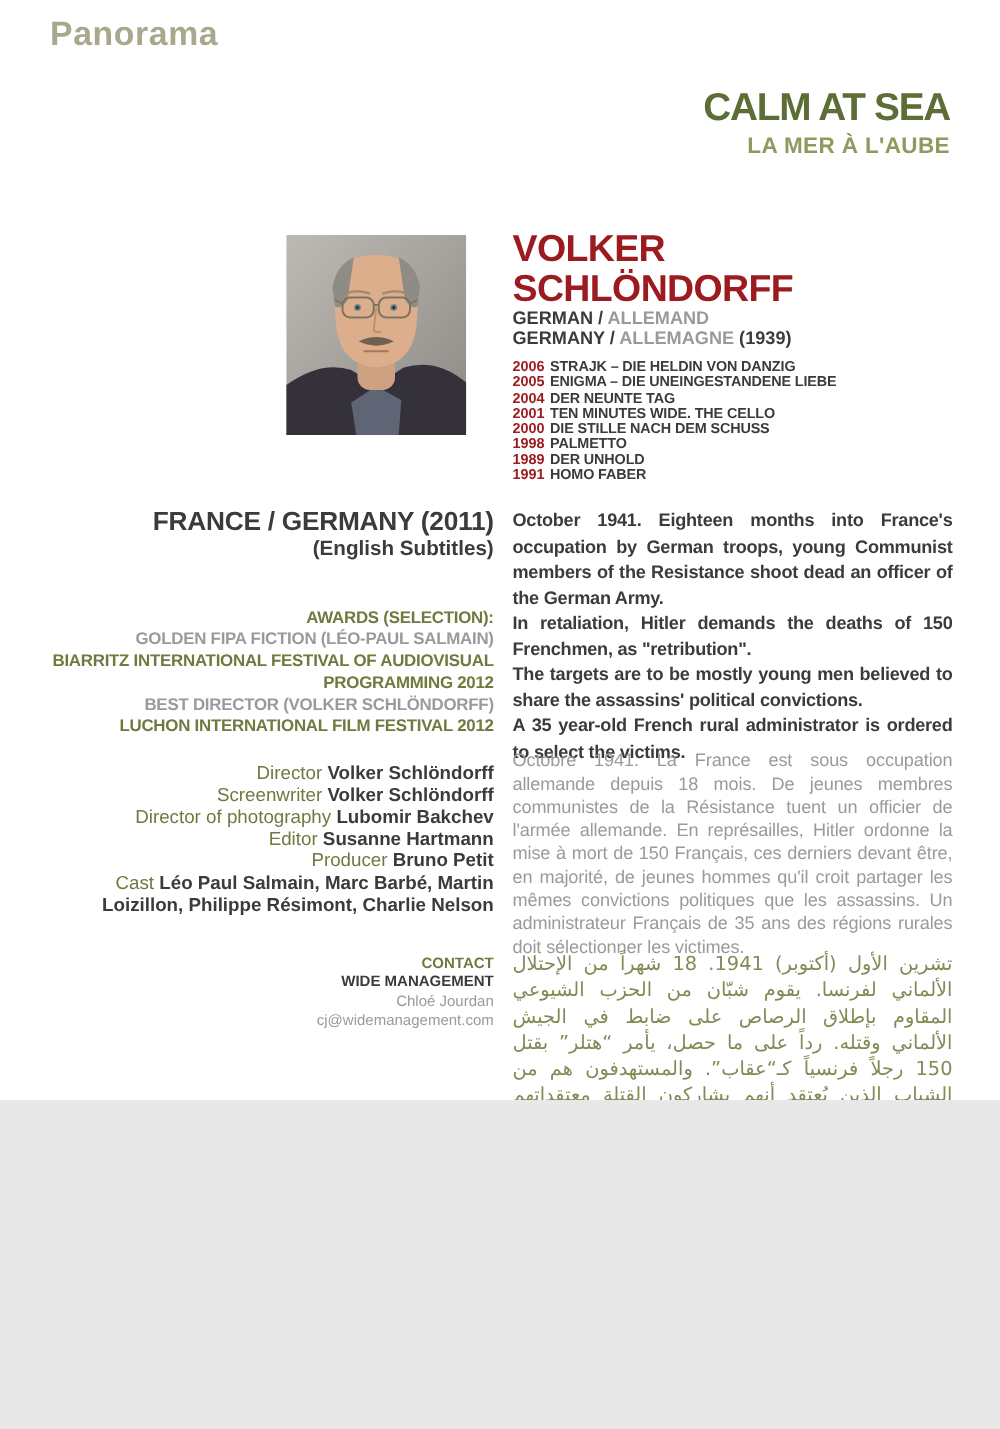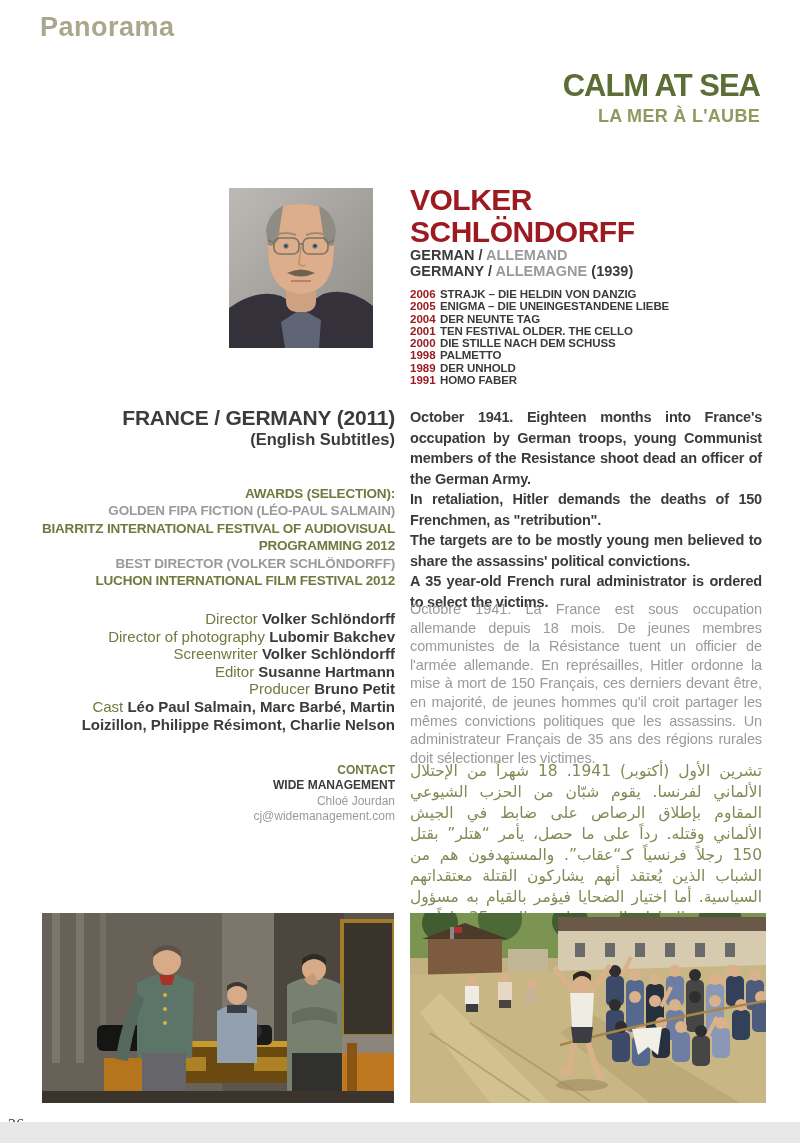--- a/index.html
+++ b/index.html
@@ -2,21 +2,21 @@
 <html style="--olive: #5c6e35; --olive-light: #8d9c5e; --khaki: #a9a88c; --red: #9c1b20; --dark: #3c3b3b; --gray: #9b9a9a; --award-green: #6d7b3f; --arabic-green: #7f8c55;"><head>
 <meta charset="utf-8">
 <style>
   :root{
     --olive:#5c6e35; --olive-light:#8d9c5e; --khaki:#a9a88c; --red:#9c1b20;
     --dark:#3c3b3b; --gray:#9b9a9a; --award-green:#6d7b3f; --arabic-green:#7f8c55;
   }
   *{margin:0;padding:0;box-sizing:border-box;}
   html,body{background:#e8e8e8;}
   .page{
-    width:800px;height:1122px;position:relative;background:#ffffff;overflow:hidden;
+    width:800px;height:880px;position:relative;background:#ffffff;overflow:hidden;
     font-family:"Liberation Sans",sans-serif;margin:0 auto;
   }
   .section-label{position:absolute;left:40px;top:12px;font-size:27px;font-weight:bold;
     color:var(--khaki);letter-spacing:.5px;}
   .title-block{position:absolute;right:40px;top:70px;text-align:right;}
   .title-main{font-size:31px;font-weight:bold;color:var(--olive);letter-spacing:-1px;line-height:1.05;}
   .title-orig{font-size:18px;font-weight:bold;color:var(--olive-light);margin-top:3px;letter-spacing:.3px;}
   .portrait{position:absolute;left:229px;top:188px;width:144px;height:160px;}
   .portrait svg{display:block;}
   .director-block{position:absolute;left:410px;top:184px;width:352px;}
@@ -112,21 +112,21 @@
     </div>
     <div class="nat-line">
       <span>GERMANY /</span>
       <span class="nat-fr">ALLEMAGNE</span>
       <span>(1939)</span>
     </div>
     <div class="filmography" id="filmography">
         <div class="film-row"><span class="film-year">2006</span><span class="film-title">STRAJK – DIE HELDIN VON DANZIG</span></div>
         <div class="film-row"><span class="film-year">2005</span><span class="film-title">ENIGMA – DIE UNEINGESTANDENE LIEBE</span></div>
         <div class="film-row"><span class="film-year">2004</span><span class="film-title">DER NEUNTE TAG</span></div>
-        <div class="film-row"><span class="film-year">2001</span><span class="film-title">TEN FESTIVAL OLDER. THE CELLO</span></div>
+        <div class="film-row"><span class="film-year">2001</span><span class="film-title">TEN MINUTES WIDE. THE CELLO</span></div>
         <div class="film-row"><span class="film-year">2000</span><span class="film-title">DIE STILLE NACH DEM SCHUSS</span></div>
         <div class="film-row"><span class="film-year">1998</span><span class="film-title">PALMETTO</span></div>
         <div class="film-row"><span class="film-year">1989</span><span class="film-title">DER UNHOLD</span></div>
         <div class="film-row"><span class="film-year">1991</span><span class="film-title">HOMO FABER</span></div>
       </div>
   </div>
 
   <div class="specs-block">
     <div class="specs-1">FRANCE / GERMANY (2011)</div>
     <div class="specs-3">(English Subtitles)</div>
@@ -138,22 +138,22 @@
         <div class="award-line award">GOLDEN FIPA FICTION (LÉO-PAUL SALMAIN)</div>
         <div class="award-line festival">BIARRITZ INTERNATIONAL FESTIVAL OF AUDIOVISUAL</div>
         <div class="award-line festival">PROGRAMMING 2012</div>
         <div class="award-line award">BEST DIRECTOR (VOLKER SCHLÖNDORFF)</div>
         <div class="award-line festival">LUCHON INTERNATIONAL FILM FESTIVAL 2012</div>
       </div>
   </div>
 
   <div class="credits-block" id="credits">
       <div class="credit-line"><span class="credit-role">Director</span> <span class="credit-name">Volker Schlöndorff</span></div>
+      <div class="credit-line"><span class="credit-role">Screenwriter</span> <span class="credit-name">Volker Schlöndorff</span></div>
       <div class="credit-line"><span class="credit-role">Director of photography</span> <span class="credit-name">Lubomir Bakchev</span></div>
-      <div class="credit-line"><span class="credit-role">Screenwriter</span> <span class="credit-name">Volker Schlöndorff</span></div>
       <div class="credit-line"><span class="credit-role">Editor</span> <span class="credit-name">Susanne Hartmann</span></div>
       <div class="credit-line"><span class="credit-role">Producer</span> <span class="credit-name">Bruno Petit</span></div>
       <div class="credit-line"><span class="credit-role">Cast</span> <span class="credit-name">Léo Paul Salmain, Marc Barbé, Martin Loizillon, Philippe Résimont, Charlie Nelson</span></div>
     </div>
 
   <div class="contact-block">
     <div class="contact-heading">CONTACT</div>
     <div class="contact-company">WIDE MANAGEMENT</div>
     <div class="contact-person">Chloé Jourdan</div>
     <div class="contact-email">cj@widemanagement.com</div>

